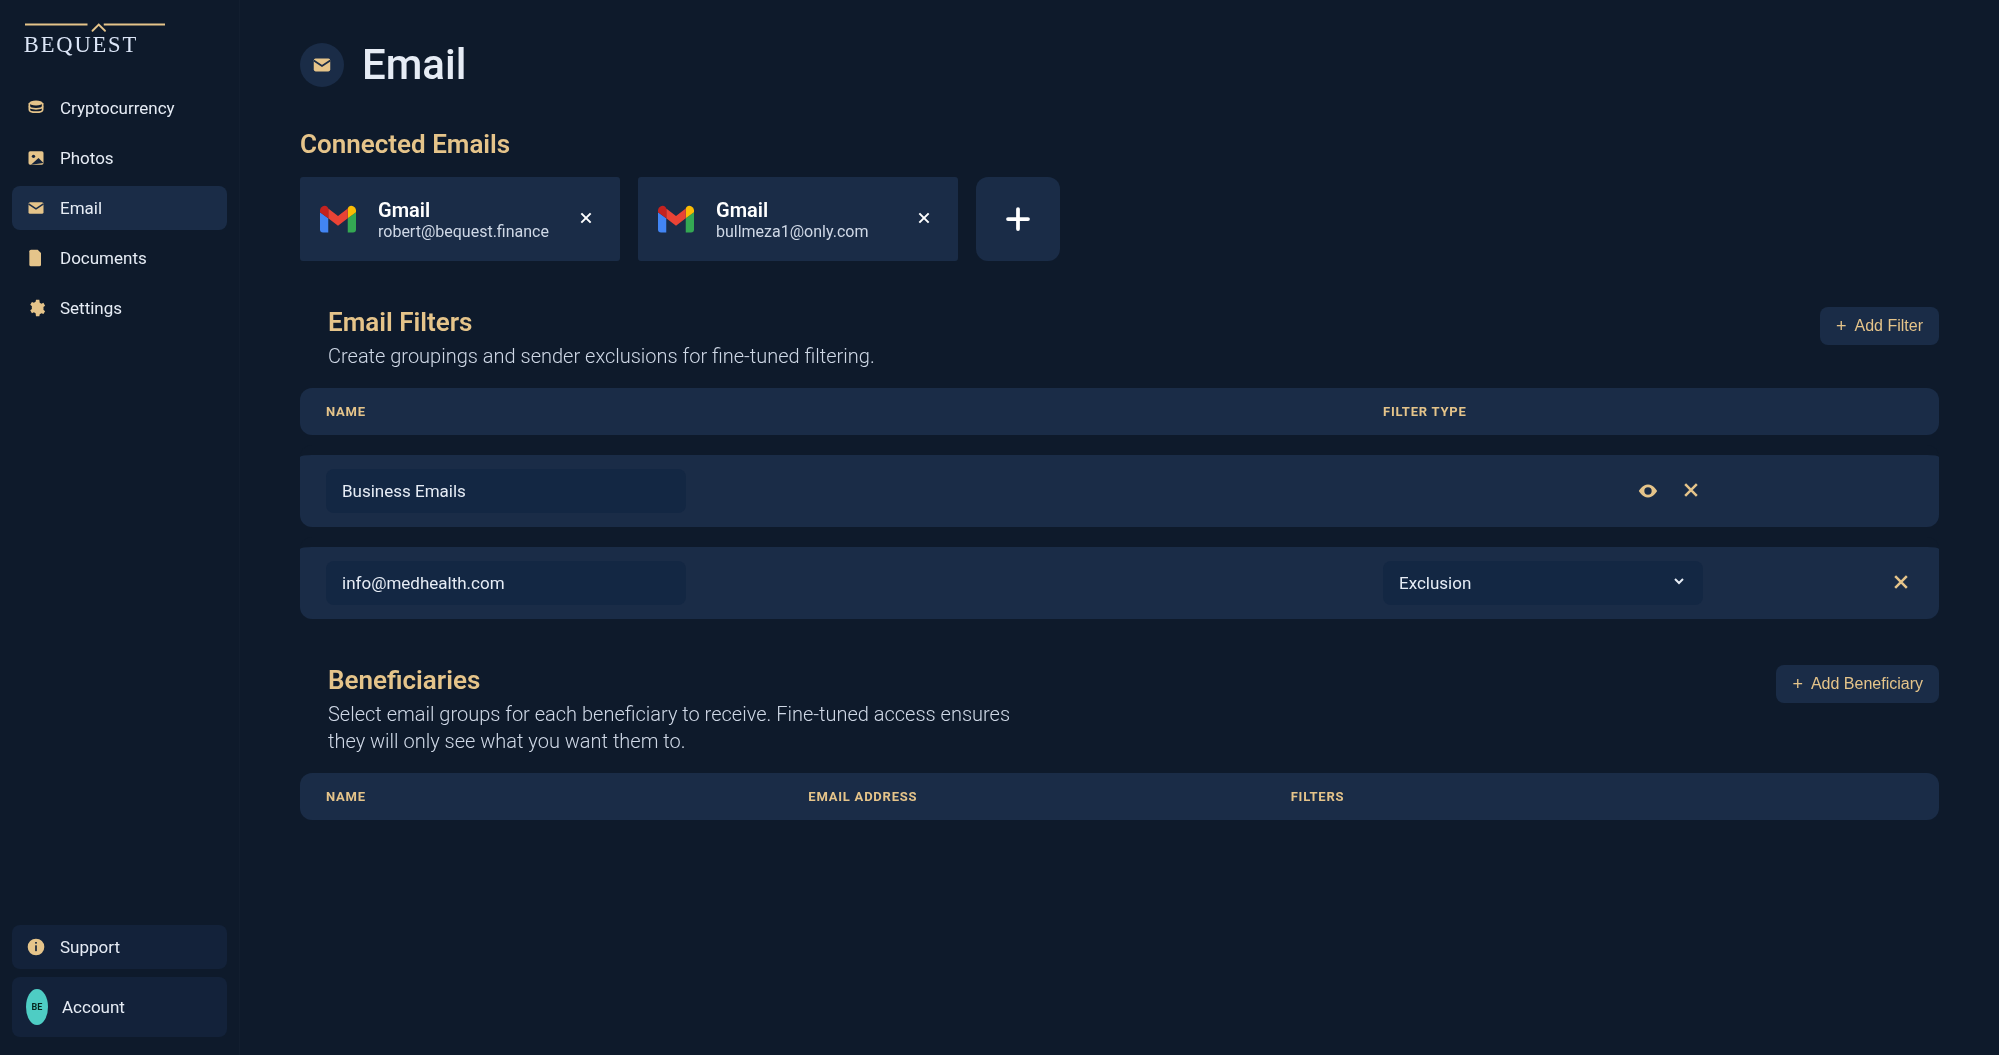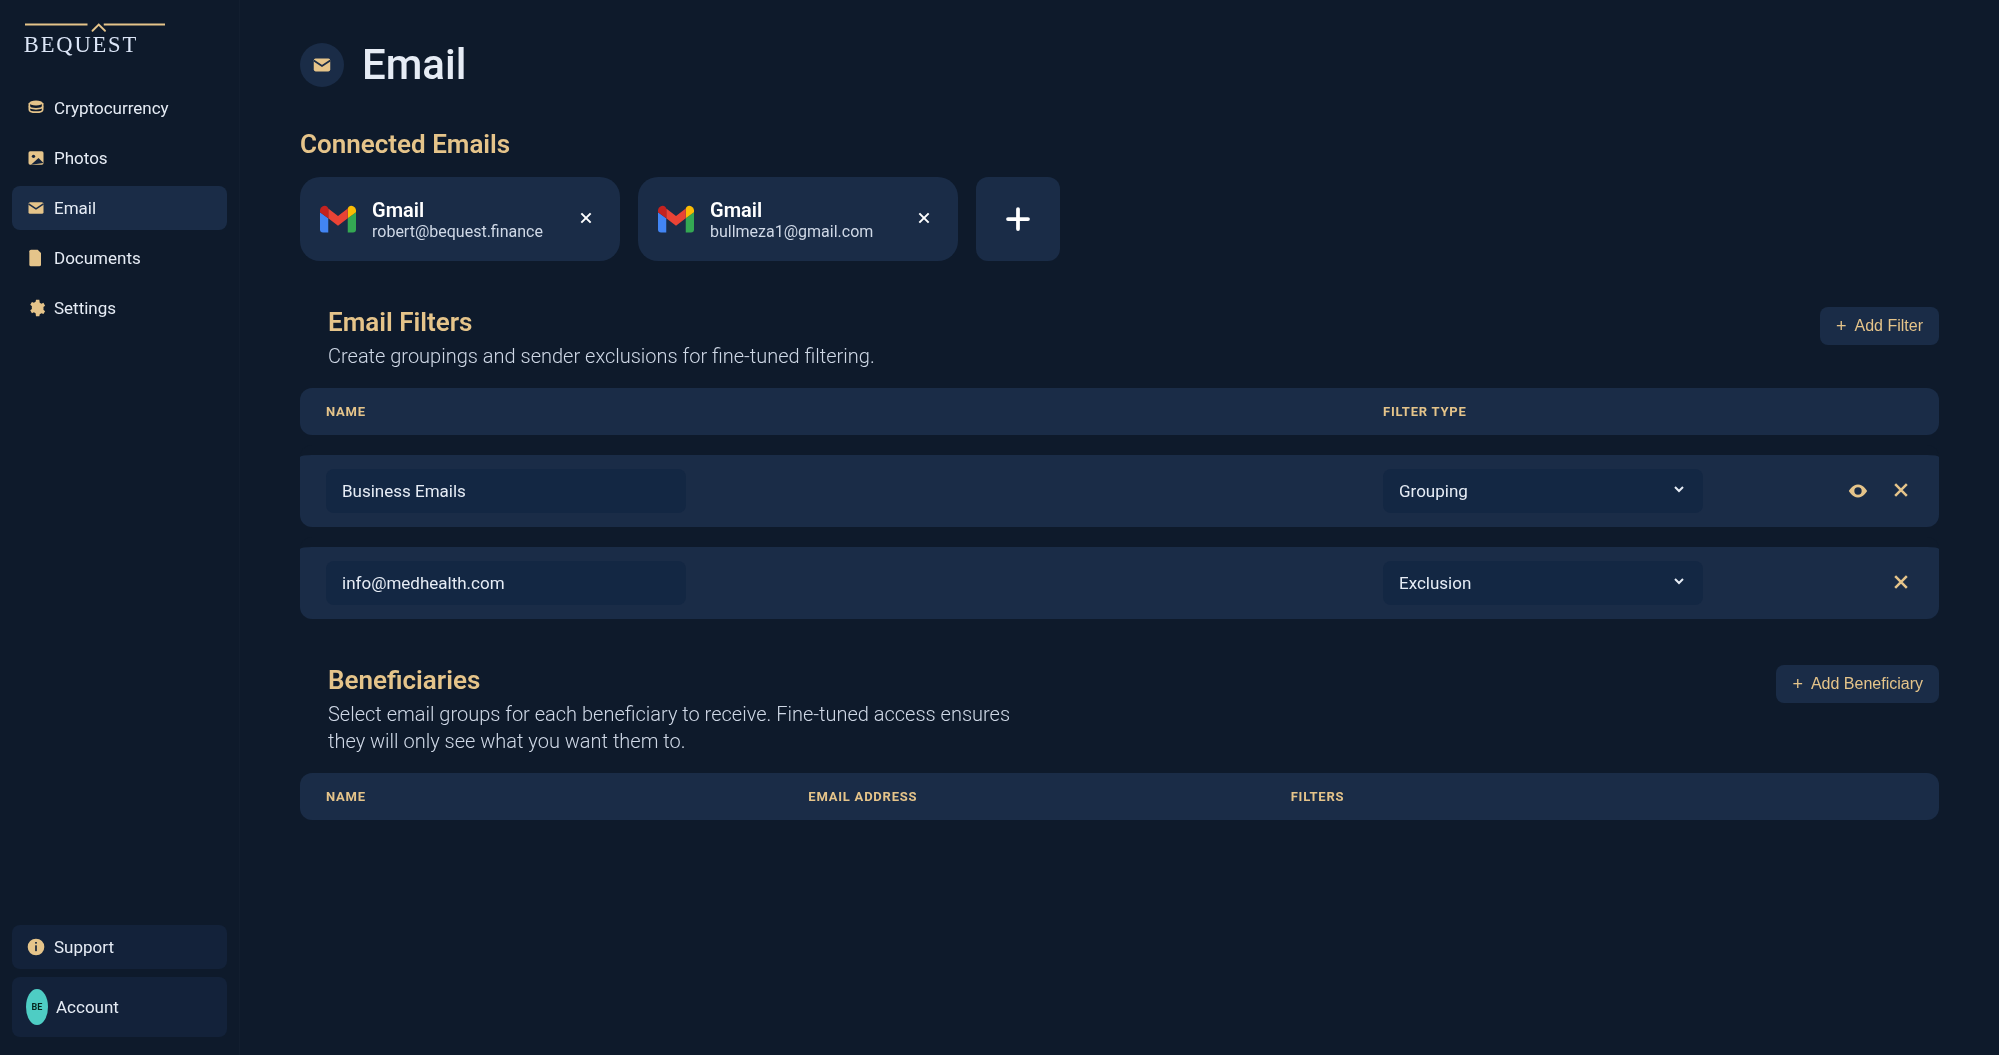--- a/index.html
+++ b/index.html
@@ -30,21 +30,21 @@
     background: var(--bg);
     display:flex;
     flex-direction:column;
     padding: 10px 12px;
     border-right: 1px solid rgba(255,255,255,0.02);
   }
   .logo { padding: 12px 8px 22px 8px; }
   .logo svg { width: 150px; height: auto; }
   .nav { display:flex; flex-direction:column; gap:6px; }
   .nav-item {
-    display:flex; align-items:center; gap:8px;
+    display:flex; align-items:center; gap:14px;
     padding: 12px 14px;
     border-radius: 8px;
     color: var(--text);
     font-size: 17px;
     cursor:pointer;
   }
   .nav-item.active { background: var(--panel2); }
   .nav-item .icon { width:20px; height:20px; display:flex; align-items:center; justify-content:center; color: var(--accent); }
   .sidebar-spacer { flex:1; }
   .sidebar-bottom .nav-item { background: var(--panel); margin-bottom:8px; }
@@ -81,23 +81,23 @@
     font-size:16px; font-weight:500;
     cursor:pointer;
     white-space: nowrap;
   }
   .btn .plus { font-size:18px; line-height:1; }
 
   
   .cards { display:flex; gap:18px; flex-wrap:wrap; }
   .email-card {
     background: var(--panel2);
-    border-radius: 20px;
+    border-radius: 3px;
     padding: 18px 20px;
-    display:flex; align-items:center; gap:16px;
+    display:flex; align-items:center; gap:22px;
     min-width: 320px;
   }
   .gmail-icon { width:36px; height:28px; }
   .email-card .txt { flex:1; }
   .email-card .provider { font-size:20px; font-weight:600; color:#fff; }
   .email-card .addr { font-size:16px; color: var(--text-dim); }
   .email-card .close { color:#fff; font-size:20px; cursor:pointer; padding:4px 6px; }
   .add-card {
     width:84px; height:84px;
     background: var(--panel2);
@@ -284,21 +284,21 @@
         <div class="email-card">
           <svg class="gmail-icon" viewBox="0 0 48 36">
             <path fill="#4285F4" d="M4 36h7V17L0 9v23a4 4 0 0 0 4 4z"></path>
             <path fill="#34A853" d="M37 36h7a4 4 0 0 0 4-4V9l-11 8z"></path>
             <path fill="#FBBC04" d="M37 4v13l11-8V6a6 6 0 0 0-10-4z"></path>
             <path fill="#EA4335" d="M11 17V4l13 10L37 4v13L24 27z"></path>
             <path fill="#C5221F" d="M0 6v3l11 8V4L10 2a6 6 0 0 0-10 4z"></path>
           </svg>
           <div class="txt">
             <div class="provider">Gmail</div>
-            <div class="addr">bullmeza1@gmail.com</div>
+            <div class="addr">bullmeza1@only.com</div>
           </div>
           <div class="close">
             <svg viewBox="0 0 24 24" width="16" height="16" stroke="currentColor" stroke-width="3" fill="none">
                 <path d="M5 5l14 14M19 5L5 19"></path>
               </svg>
           </div>
         </div>
 
         <div class="add-card">
           <svg viewBox="0 0 24 24" fill="none" stroke-width="3" stroke-linecap="round">
@@ -323,28 +323,20 @@
       <div class="table">
         <div class="thead filters-grid">
           <div>Name</div>
           <div>Filter Type</div>
           <div></div>
         </div>
       </div>
 
       <div class="trow filters-grid" style="border-radius:12px; margin-top:10px;">
         <div class="field">Business Emails</div>
-        <div class="select">
-          <span>Grouping</span>
-          <span>
-            <svg viewBox="0 0 24 24" width="16" height="16" fill="none" stroke="currentColor" stroke-width="3">
-                <path d="M6 9l6 6 6-6"></path>
-              </svg>
-          </span>
-        </div>
         <div class="row-actions">
           <span class="ic">
             <svg viewBox="0 0 24 24" width="22" height="22" fill="currentColor">
                 <path d="M12 5C6 5 2 12 2 12s4 7 10 7 10-7 10-7-4-7-10-7zm0 11a4 4 0 1 1 0-8 4 4 0 0 1 0 8z"></path>
                 <circle cx="12" cy="12" r="2" fill="#1a2c47"></circle>
               </svg>
           </span>
           <span class="ic">
             <svg viewBox="0 0 24 24" width="20" height="20" stroke="currentColor" stroke-width="3" fill="none">
                 <path d="M5 5l14 14M19 5L5 19"></path>

